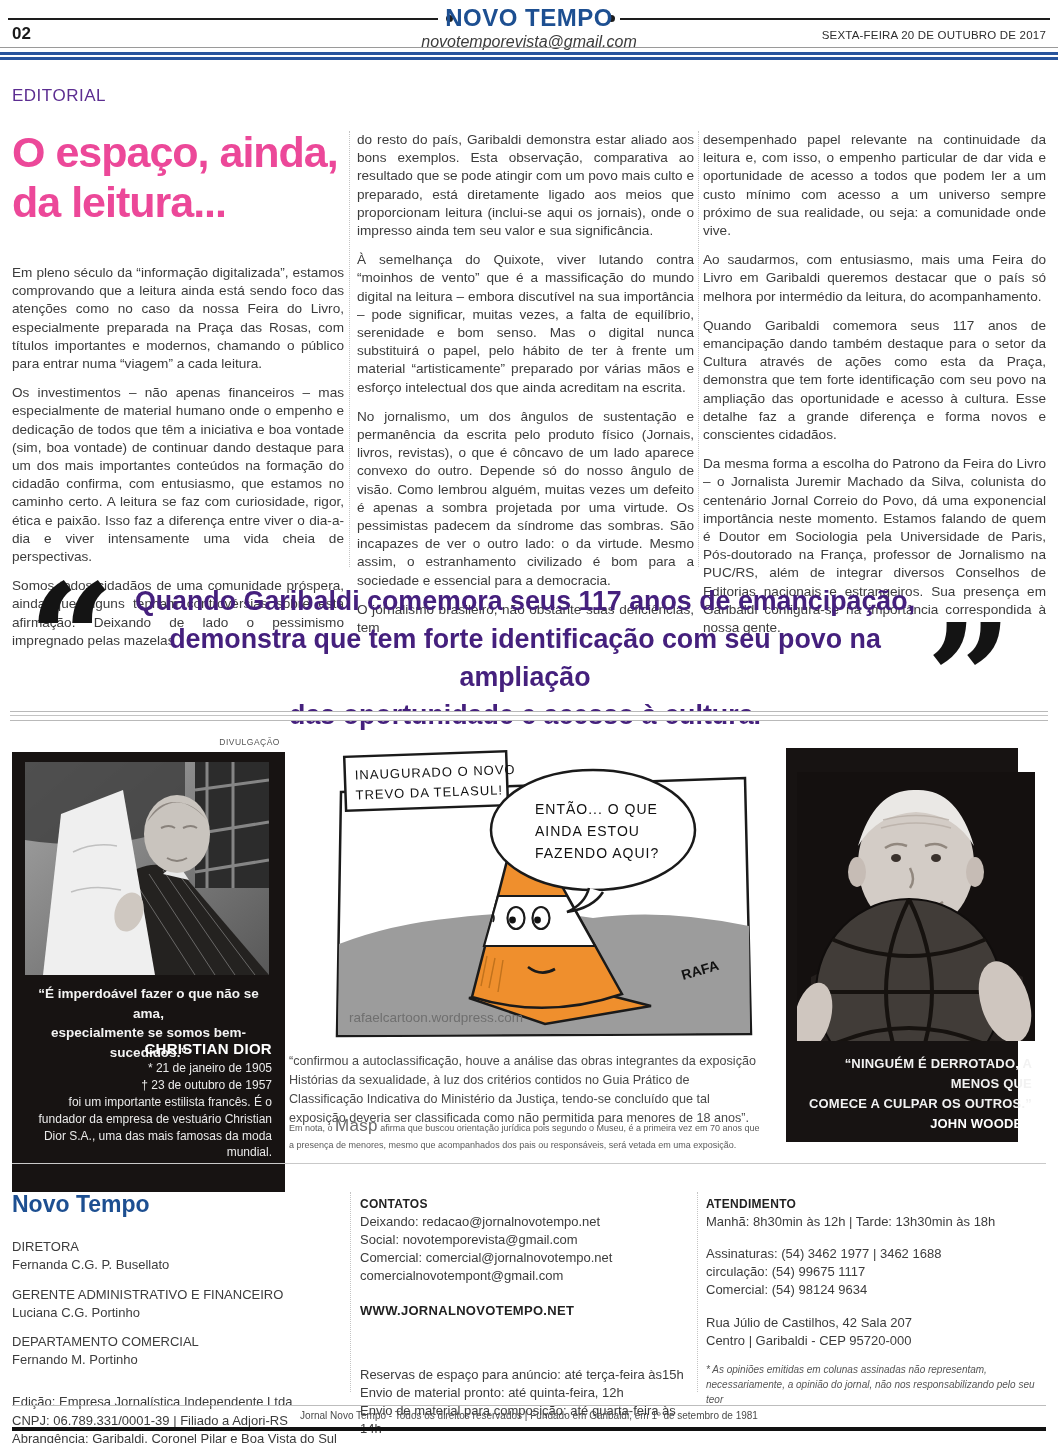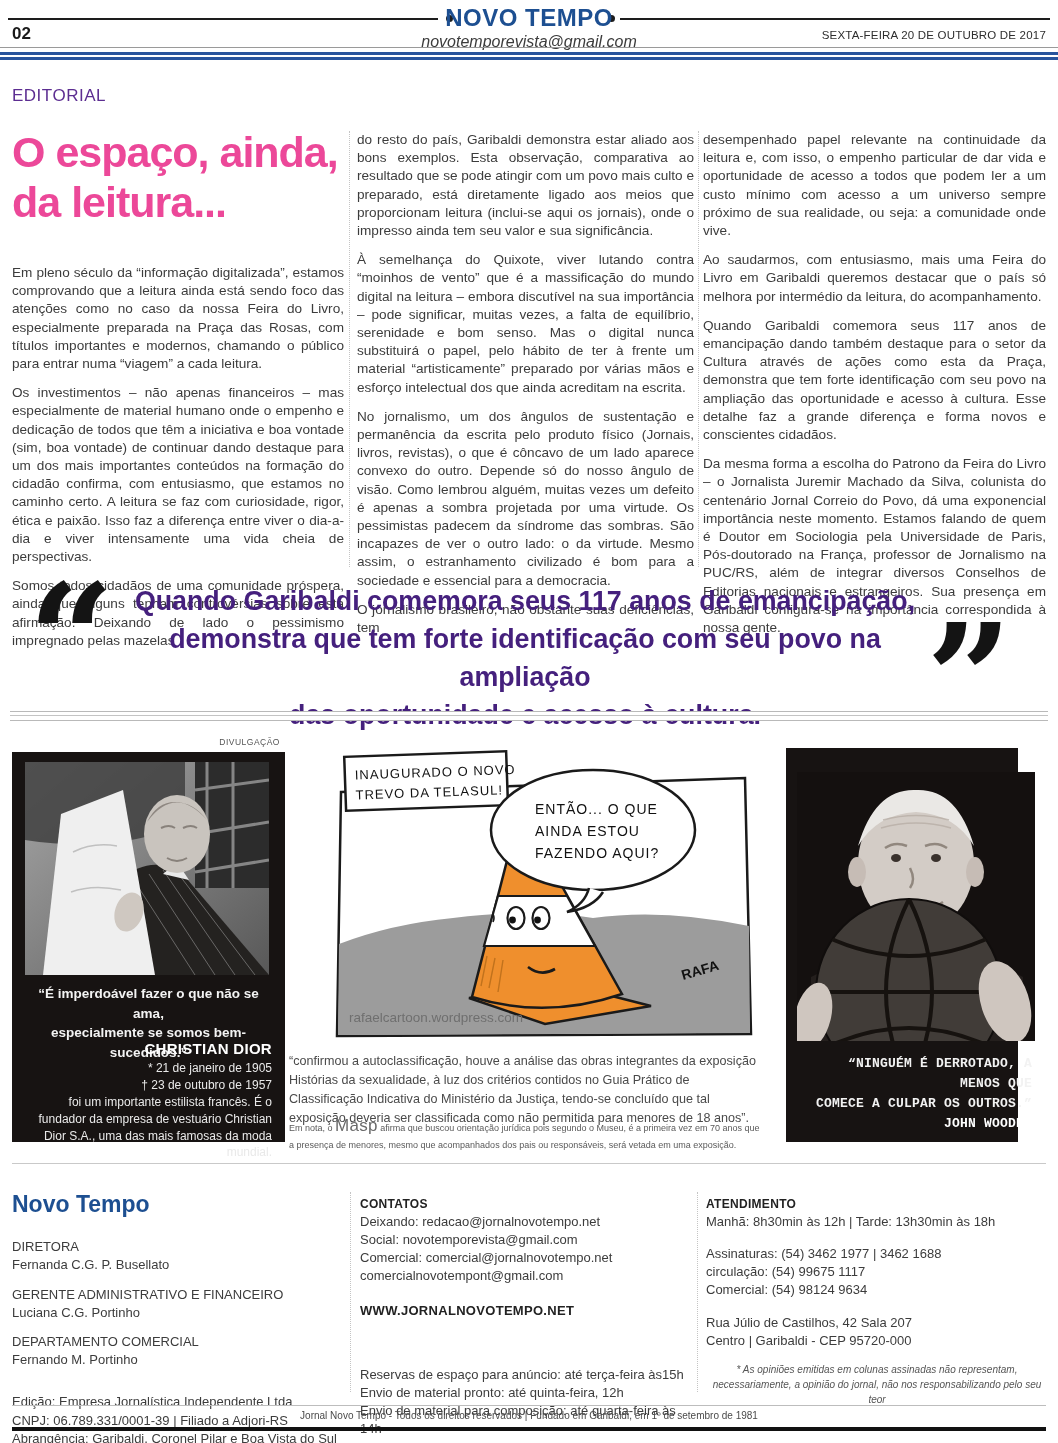--- a/index.html
+++ b/index.html
@@ -46,22 +46,22 @@
              font-size:28.5px;line-height:1.33;font-weight:bold;color:#45207d;
              transform:scaleX(.94);transform-origin:center;}
   .triple-rule{position:absolute;top:711px;left:10px;width:1038px;height:8px;
                border-top:1px solid #b9b9b9;border-bottom:1px solid #b9b9b9;
                background:linear-gradient(#fff 3px,#c4c4c4 3px,#c4c4c4 4px,#fff 4px);}
 
   
   .credit{position:absolute;top:737px;left:12px;width:268px;text-align:right;
           font-size:8.5px;letter-spacing:.5px;color:#555;}
   .black-card{position:absolute;background:#171312;}
-  .dior-card{top:752px;left:12px;width:273px;height:390px;}
-  .wooden-card{top:748px;left:786px;width:232px;height:394px;font-family:Liberation Mono, monospace;}
+  .dior-card{top:752px;left:12px;width:273px;height:440px;}
+  .wooden-card{top:748px;left:786px;width:232px;height:394px;}
   .card-photo{position:absolute;}
   .dior-photo{top:10px;left:13px;width:244px;height:213px;}
   .wooden-photo{top:24px;left:11px;width:238px;height:269px;}
   .dior-quote{position:absolute;top:232px;left:10px;width:253px;text-align:center;
               color:#f3f3f3;font-weight:bold;font-size:13.5px;line-height:1.45;}
   .dior-name{position:absolute;top:288px;left:10px;width:250px;text-align:right;
              color:#fff;font-weight:bold;font-size:15px;letter-spacing:.3px;}
   .dior-dates{position:absolute;top:308px;left:10px;width:250px;text-align:right;
               color:#e9e9e9;font-size:12px;line-height:1.45;}
   .dior-bio{position:absolute;top:342px;left:24px;width:236px;text-align:right;
@@ -89,21 +89,21 @@
   .fsep.s1{left:350px;}
   .fsep.s2{left:697px;}
   .fbrand{font-size:23px;font-weight:bold;color:#1d4f91;margin:0 0 18px 0;}
   .frole{margin:0 0 11px 0;}
   .frole .t{display:block;}
   .fcompany{margin-top:24px;}
   .fhead{font-weight:bold;font-size:12px;letter-spacing:.3px;color:#222;margin:0 0 0 0;}
   .fgap{height:14px;}
   .fweb{font-weight:bold;font-size:13px;color:#222;margin:16px 0 0 0;letter-spacing:.3px;}
   .fdeadlines{margin-top:46px;}
-  .fdisc{font-style:italic;font-size:10px;color:#555;margin-top:12px;line-height:1.5;text-align:center;}
+  .fdisc{font-style:italic;font-size:10px;color:#555;margin-top:12px;line-height:1.5;}
   .bottom-hair{position:absolute;top:1405px;left:12px;width:1034px;border-top:1px solid #bdbdbd;}
   .bottom-line{position:absolute;top:1410px;left:0;width:1058px;text-align:center;
                font-size:10px;color:#4a4a4a;}
   .bottom-bar{position:absolute;top:1427px;left:12px;width:1034px;height:4px;background:#111;}
 
   svg text{font-family:"Liberation Sans",sans-serif;}
 </style>
 </head>
 <body>
 

